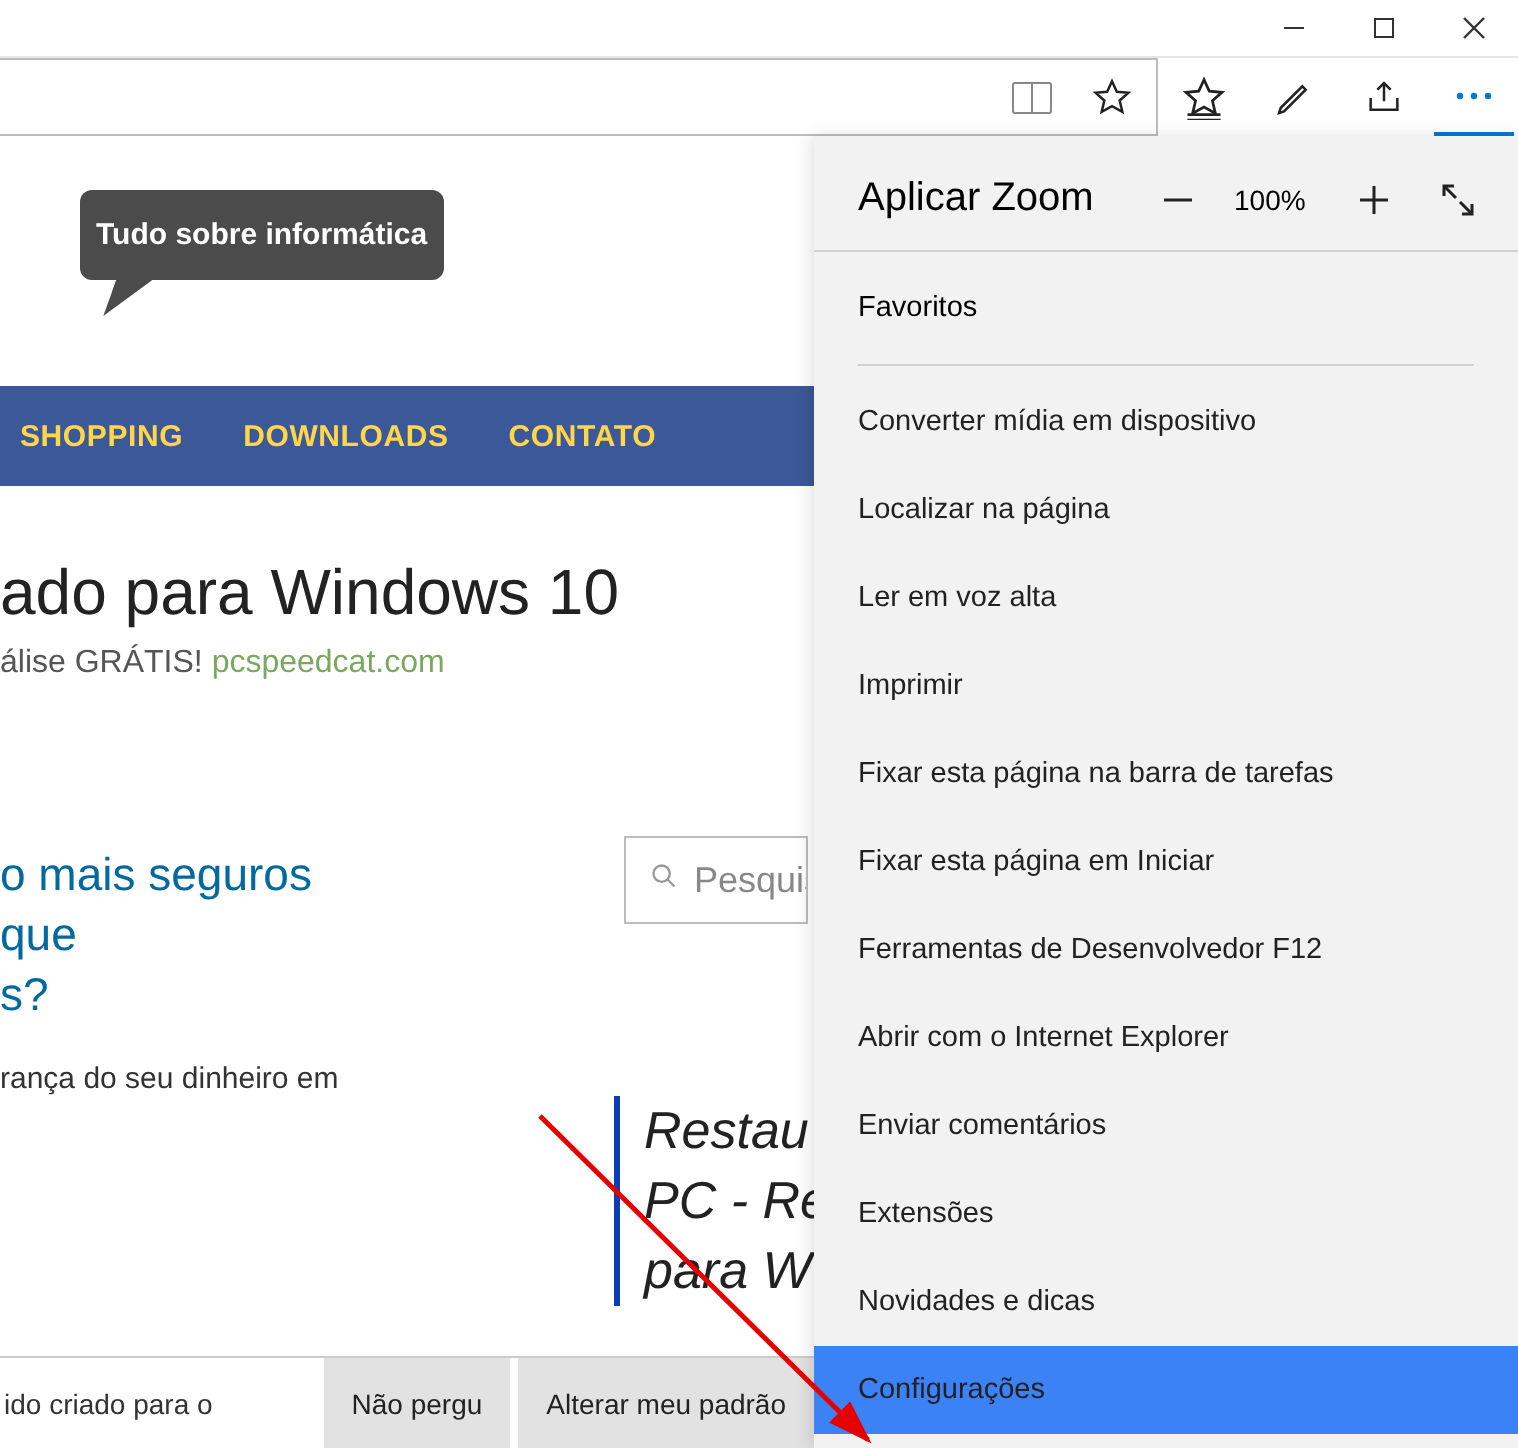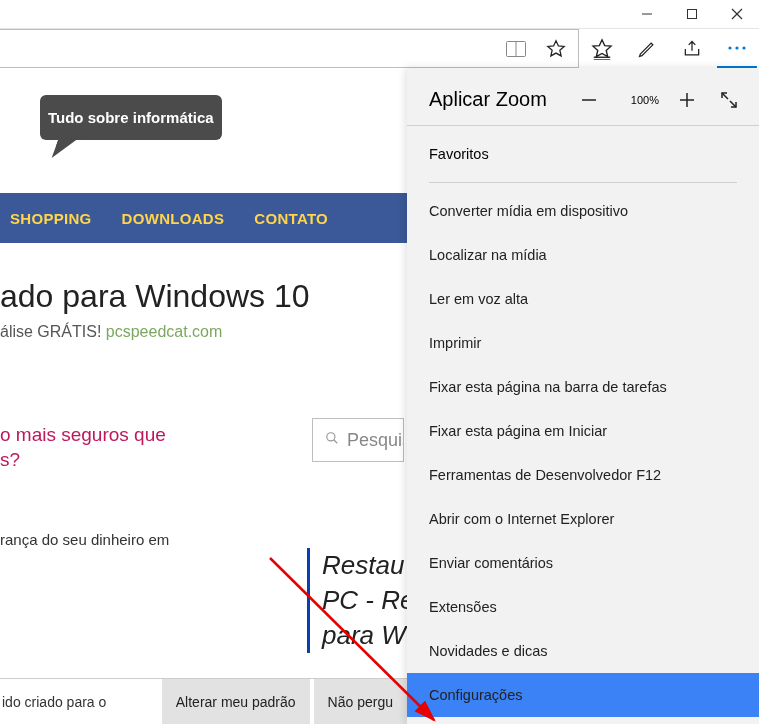--- a/index.html
+++ b/index.html
@@ -28,21 +28,21 @@
   
   .navbar { position:absolute; left:0; top:125px; width:440px; height:50px; background:#3b5998; display:flex; align-items:center; gap:30px; padding-left:10px; }
   .navbar span { color:#ffd54a; font-weight:700; font-size:15px; letter-spacing:0.3px; }
 
   
   .ad-head { position:absolute; left:0; top:210px; font-size:32px; color:#222; white-space:nowrap; }
   .ad-sub { position:absolute; left:0; top:255px; font-size:16px; color:#555; }
   .ad-sub .url { color:#7aa85e; }
 
   
-  .article-link { position:absolute; left:0; top:355px; color:#be185d; font-size:19px; line-height:1.3; max-width:180px; }
+  .article-link { position:absolute; left:0; top:355px; color:#0369a1; font-size:23px; line-height:1.3; max-width:180px; }
   .article-sub { position:absolute; left:0; top:418px; color:#333; font-size:15px;margin-top:45px; }
 
   
   .searchbox { position:absolute; left:312px; top:350px; width:92px; height:44px; border:1px solid #bdbdbd; display:flex; align-items:center; gap:8px; padding-left:12px; color:#888; font-size:18px; overflow:hidden;}
   .searchbox .mag { font-size:16px; color:#999; }
 
   
   .art2 { position:absolute; left:307px; top:480px; border-left:3px solid #0a3fb3; padding-left:12px; font-size:26px; color:#222; line-height:1.35; white-space:nowrap; overflow:hidden; width:100px;font-style:italic;}
 
   
@@ -50,21 +50,21 @@
   .bottombar .txt { flex:1; padding-left:2px; font-size:14px; color:#333; white-space:nowrap; overflow:hidden;}
   .bottombar button { height:46px; border:none; background:#e2e2e2; padding:0 14px; font-size:14px; color:#222; margin-left:4px; }
 
   
   .menu { position:absolute; right:0; top:0; width:352px; height:656px; background:#f2f2f2; box-shadow:-2px 0 8px rgba(0,0,0,.12); padding:6px 0 0 0; }
   .menu-row { padding: 0 22px; height:44px; display:flex; align-items:center; font-size:14.5px; color:#222; }
   .menu-row.hover { background:#3b82f6; }
   .zoom-row { display:flex; align-items:center; height:52px; padding:0 16px 0 22px; gap:14px; border-bottom:1px solid #d0d0d0; margin-bottom:6px;}
   .zoom-row .lbl { flex:1; font-size:20px; }
   .zoom-row .zbtn { width:28px; height:28px; display:flex; align-items:center; justify-content:center; }
-  .zoom-row .pct { font-size:11px; min-width:42px; text-align:right;}
+  .zoom-row .pct { font-size:14px; min-width:42px; text-align:left;}
   .menu-sep { height:1px; background:#d0d0d0; margin:6px 22px; }
   .fav-row { height:44px; padding:0 22px; display:flex; align-items:center; font-size:14.5px; }
 
   
   .arrow { position:absolute; left:260px; top:480px; pointer-events:none; }
 </style>
 </head>
 <body>
 
 <div class="titlebar">
@@ -161,22 +161,22 @@
   </div>
 
   <div class="art2">
     <span>Restau</span><br>
     <span>PC - Re</span><br>
     <span>para W</span>
   </div>
 
   <div class="bottombar">
     <div class="txt">ido criado para o</div>
+    <button>Não pergu</button>
     <button>Alterar meu padrão</button>
-    <button>Não pergu</button>
   </div>
 
   <div class="menu">
     <div class="zoom-row">
       <span class="lbl">Aplicar Zoom</span>
       <span class="zbtn">
           <svg width="18" height="18">
             <line x1="2" y1="9" x2="16" y2="9" stroke="#222" stroke-width="1.5"></line>
           </svg>
         </span>
@@ -192,21 +192,21 @@
             <path d="M2 7V2h5M16 11v5h-5" fill="none" stroke="#222" stroke-width="1.5"></path>
             <line x1="2" y1="2" x2="8" y2="8" stroke="#222" stroke-width="1.5"></line>
             <line x1="16" y1="16" x2="10" y2="10" stroke="#222" stroke-width="1.5"></line>
           </svg>
         </span>
     </div>
     <div class="fav-row">Favoritos</div>
     <div class="menu-sep"></div>
     <div id="menu-items">
         <div class="menu-row">Converter mídia em dispositivo</div>
-        <div class="menu-row">Localizar na mídia</div>
+        <div class="menu-row">Localizar na página</div>
         <div class="menu-row">Ler em voz alta</div>
         <div class="menu-row">Imprimir</div>
         <div class="menu-row">Fixar esta página na barra de tarefas</div>
         <div class="menu-row">Fixar esta página em Iniciar</div>
         <div class="menu-row">Ferramentas de Desenvolvedor F12</div>
         <div class="menu-row">Abrir com o Internet Explorer</div>
         <div class="menu-row">Enviar comentários</div>
         <div class="menu-row">Extensões</div>
         <div class="menu-row">Novidades e dicas</div>
         <div class="menu-row hover">Configurações</div>

